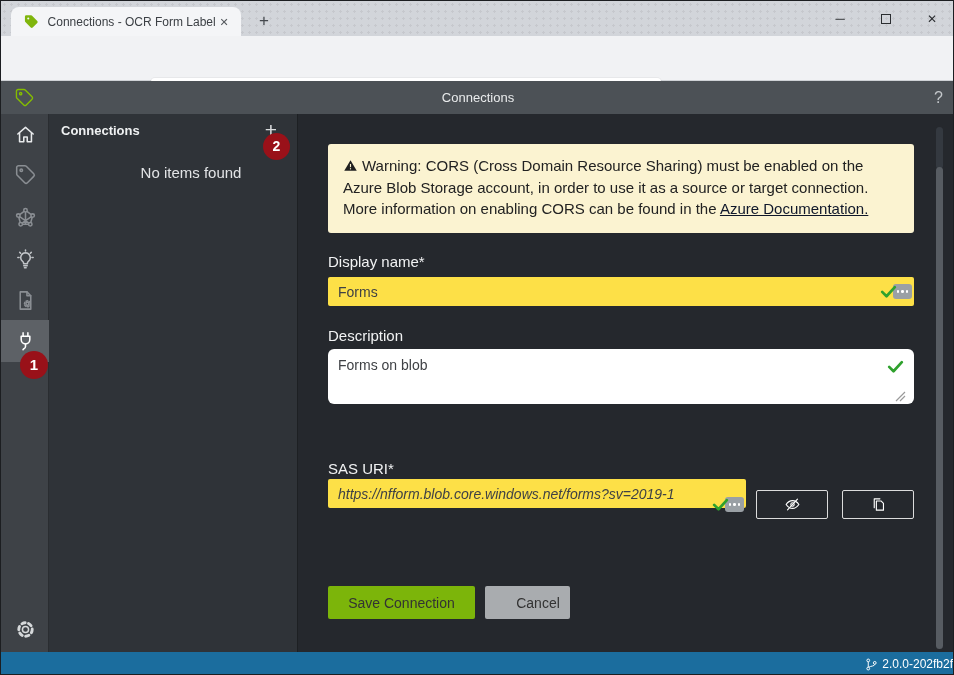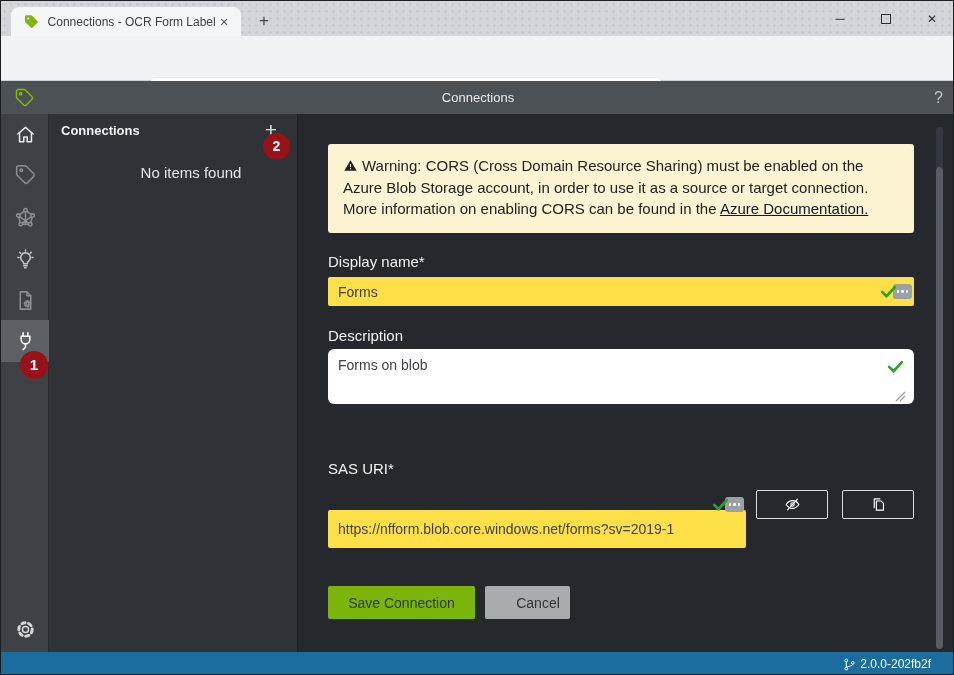--- a/index.html
+++ b/index.html
@@ -80,34 +80,34 @@
   .check { position:absolute; width:19px; height:19px; z-index:2; }
   .chip { position:absolute; width:19px; height:15px; background:#9aa0a5; border-radius:3px;
     display:flex; align-items:center; justify-content:center; gap:2px; z-index:1; }
   .chip i { width:2.5px; height:2.5px; border-radius:50%; background:#fff; }
 
   .desc-area { position:absolute; left:30px; top:235px; width:586px; height:55px; background:#fff; border:none; border-radius:6px;
     font-family:"Liberation Sans",sans-serif; font-size:14px; color:#3f4145; padding:8px 10px; resize:none; outline:none; }
   .resize-corner { position:absolute; left:596px; top:276px; width:12px; height:12px; z-index:2; }
 
   .h-section { position:absolute; left:30px; top:306px; font-size:24px; font-weight:400; color:#fff; }
-  .sas-input { top:396px; height:38px; width:418px; }
+  .sas-input { top:365px; height:29px; width:418px;font-style:italic; }
   .icon-btn { position:absolute; top:376px; width:72px; height:29px; background:transparent; border:1px solid #dcdcdc;
     border-radius:2px; display:flex; align-items:center; justify-content:center; color:#fff; }
   .icon-btn svg { width:17px; height:17px; }
   .btn-eye { left:458px; } .btn-copy { left:544px; }
   .f-help { position:absolute; left:30px; top:411px; font-size:11.5px; color:#8d9196; }
 
   .btn { position:absolute; top:472px; height:33px; border:none; border-radius:2px; font-family:"Liberation Sans",sans-serif;
     font-size:14px; color:#333; }
   .btn-save { left:30px; width:147px; background:#7cb50a; }
   .btn-cancel { left:187px; width:85px; background:#a9acaf;padding-left:21px; }
 
   .statusbar { position:absolute; left:0; top:651px; width:954px; height:24px; background:#1b6d9e;
-    display:flex; align-items:center; justify-content:flex-end; padding-right:24px; color:#fff; }
+    display:flex; align-items:center; justify-content:flex-end; padding-right:2px; color:#fff; }
   .statusbar svg { width:13px; height:13px; margin-right:4px; }
   .version { font-size:12px; }
 
   svg.sico { fill:none; stroke:currentColor; stroke-width:1.6; stroke-linecap:round; stroke-linejoin:round; }
 </style>
 </head>
 <body>
 
 <div class="window">
 

